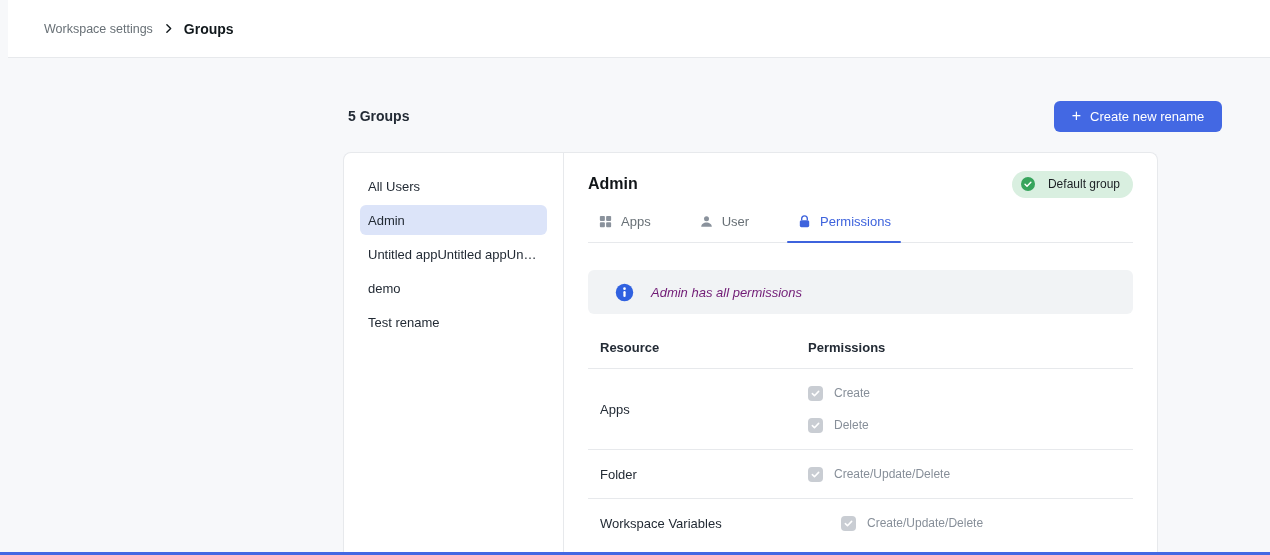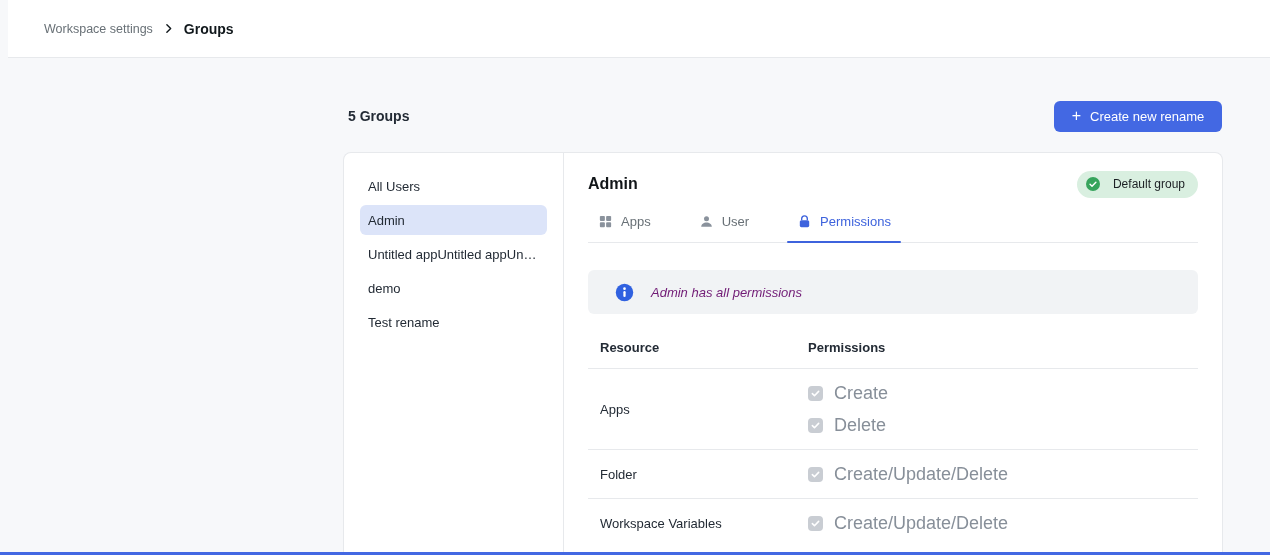--- a/index.html
+++ b/index.html
@@ -35,21 +35,21 @@
   .groups-count{position:absolute;left:348px;top:108px;font-size:14px;font-weight:600;color:#232b35;}
   .create-btn{
     position:absolute;left:1054px;top:101px;width:168px;height:31px;
     background:var(--accent);border:none;border-radius:6px;color:#ffffff;
     display:flex;align-items:center;justify-content:center;gap:9px;
     font-size:13px;font-weight:500;font-family:inherit;cursor:pointer;
   }
   .plus-glyph{font-size:16px;font-weight:400;line-height:1;margin-top:-1px;}
   
   .card{
-    position:absolute;left:343px;top:152px;width:880px;bottom:0;
+    position:absolute;left:343px;top:152px;width:815px;bottom:0;
     background:#ffffff;border:1px solid var(--border);border-bottom:none;
     border-radius:8px 8px 0 0;display:flex;overflow:hidden;justify-content:center;
   }
   .sidebar{width:220px;border-right:1px solid var(--border);padding:18px 16px;flex-shrink:0;}
   .side-item{
     height:30px;margin-bottom:4px;display:flex;align-items:center;
     padding:0 8px;border-radius:6px;font-size:13px;color:#232b35;cursor:pointer;
   }
   .side-item.active{background:var(--selected-item-bg);}
   .side-item-label{white-space:nowrap;overflow:hidden;text-overflow:ellipsis;}
@@ -90,28 +90,28 @@
   .thead{
     display:grid;grid-template-columns:208px 1fr;
     padding:26px 12px 13px 12px;border-bottom:1px solid var(--border);
     font-size:13px;font-weight:600;color:#232b35;
   }
   .trow{
     display:grid;grid-template-columns:208px 1fr;
     padding:8px 12px;border-bottom:1px solid var(--border);
     align-items:center;
   }
-  .trow:last-child{border-bottom:none;}
+  .trow:last-child{border-bottom:none;gap:33px;}
   .res-label{font-size:13px;color:#232b35;}
   .perm-line{display:flex;align-items:center;gap:11px;height:32px;}
   .cbox{
     width:15px;height:15px;border-radius:4px;background:var(--checkbox-gray);
     display:inline-flex;align-items:center;justify-content:center;flex-shrink:0;
   }
-  .perm-label{font-size:18px;color:#878f99;}
+  .perm-label{font-size:12px;color:#878f99;}
   
   .bottom-bar{position:absolute;left:0;right:0;bottom:0;height:3px;background:var(--accent);z-index:20;}
   svg{display:block;}
 </style>
 </head>
 <body>
 
 <div class="app">
 
   <header class="top-header">

